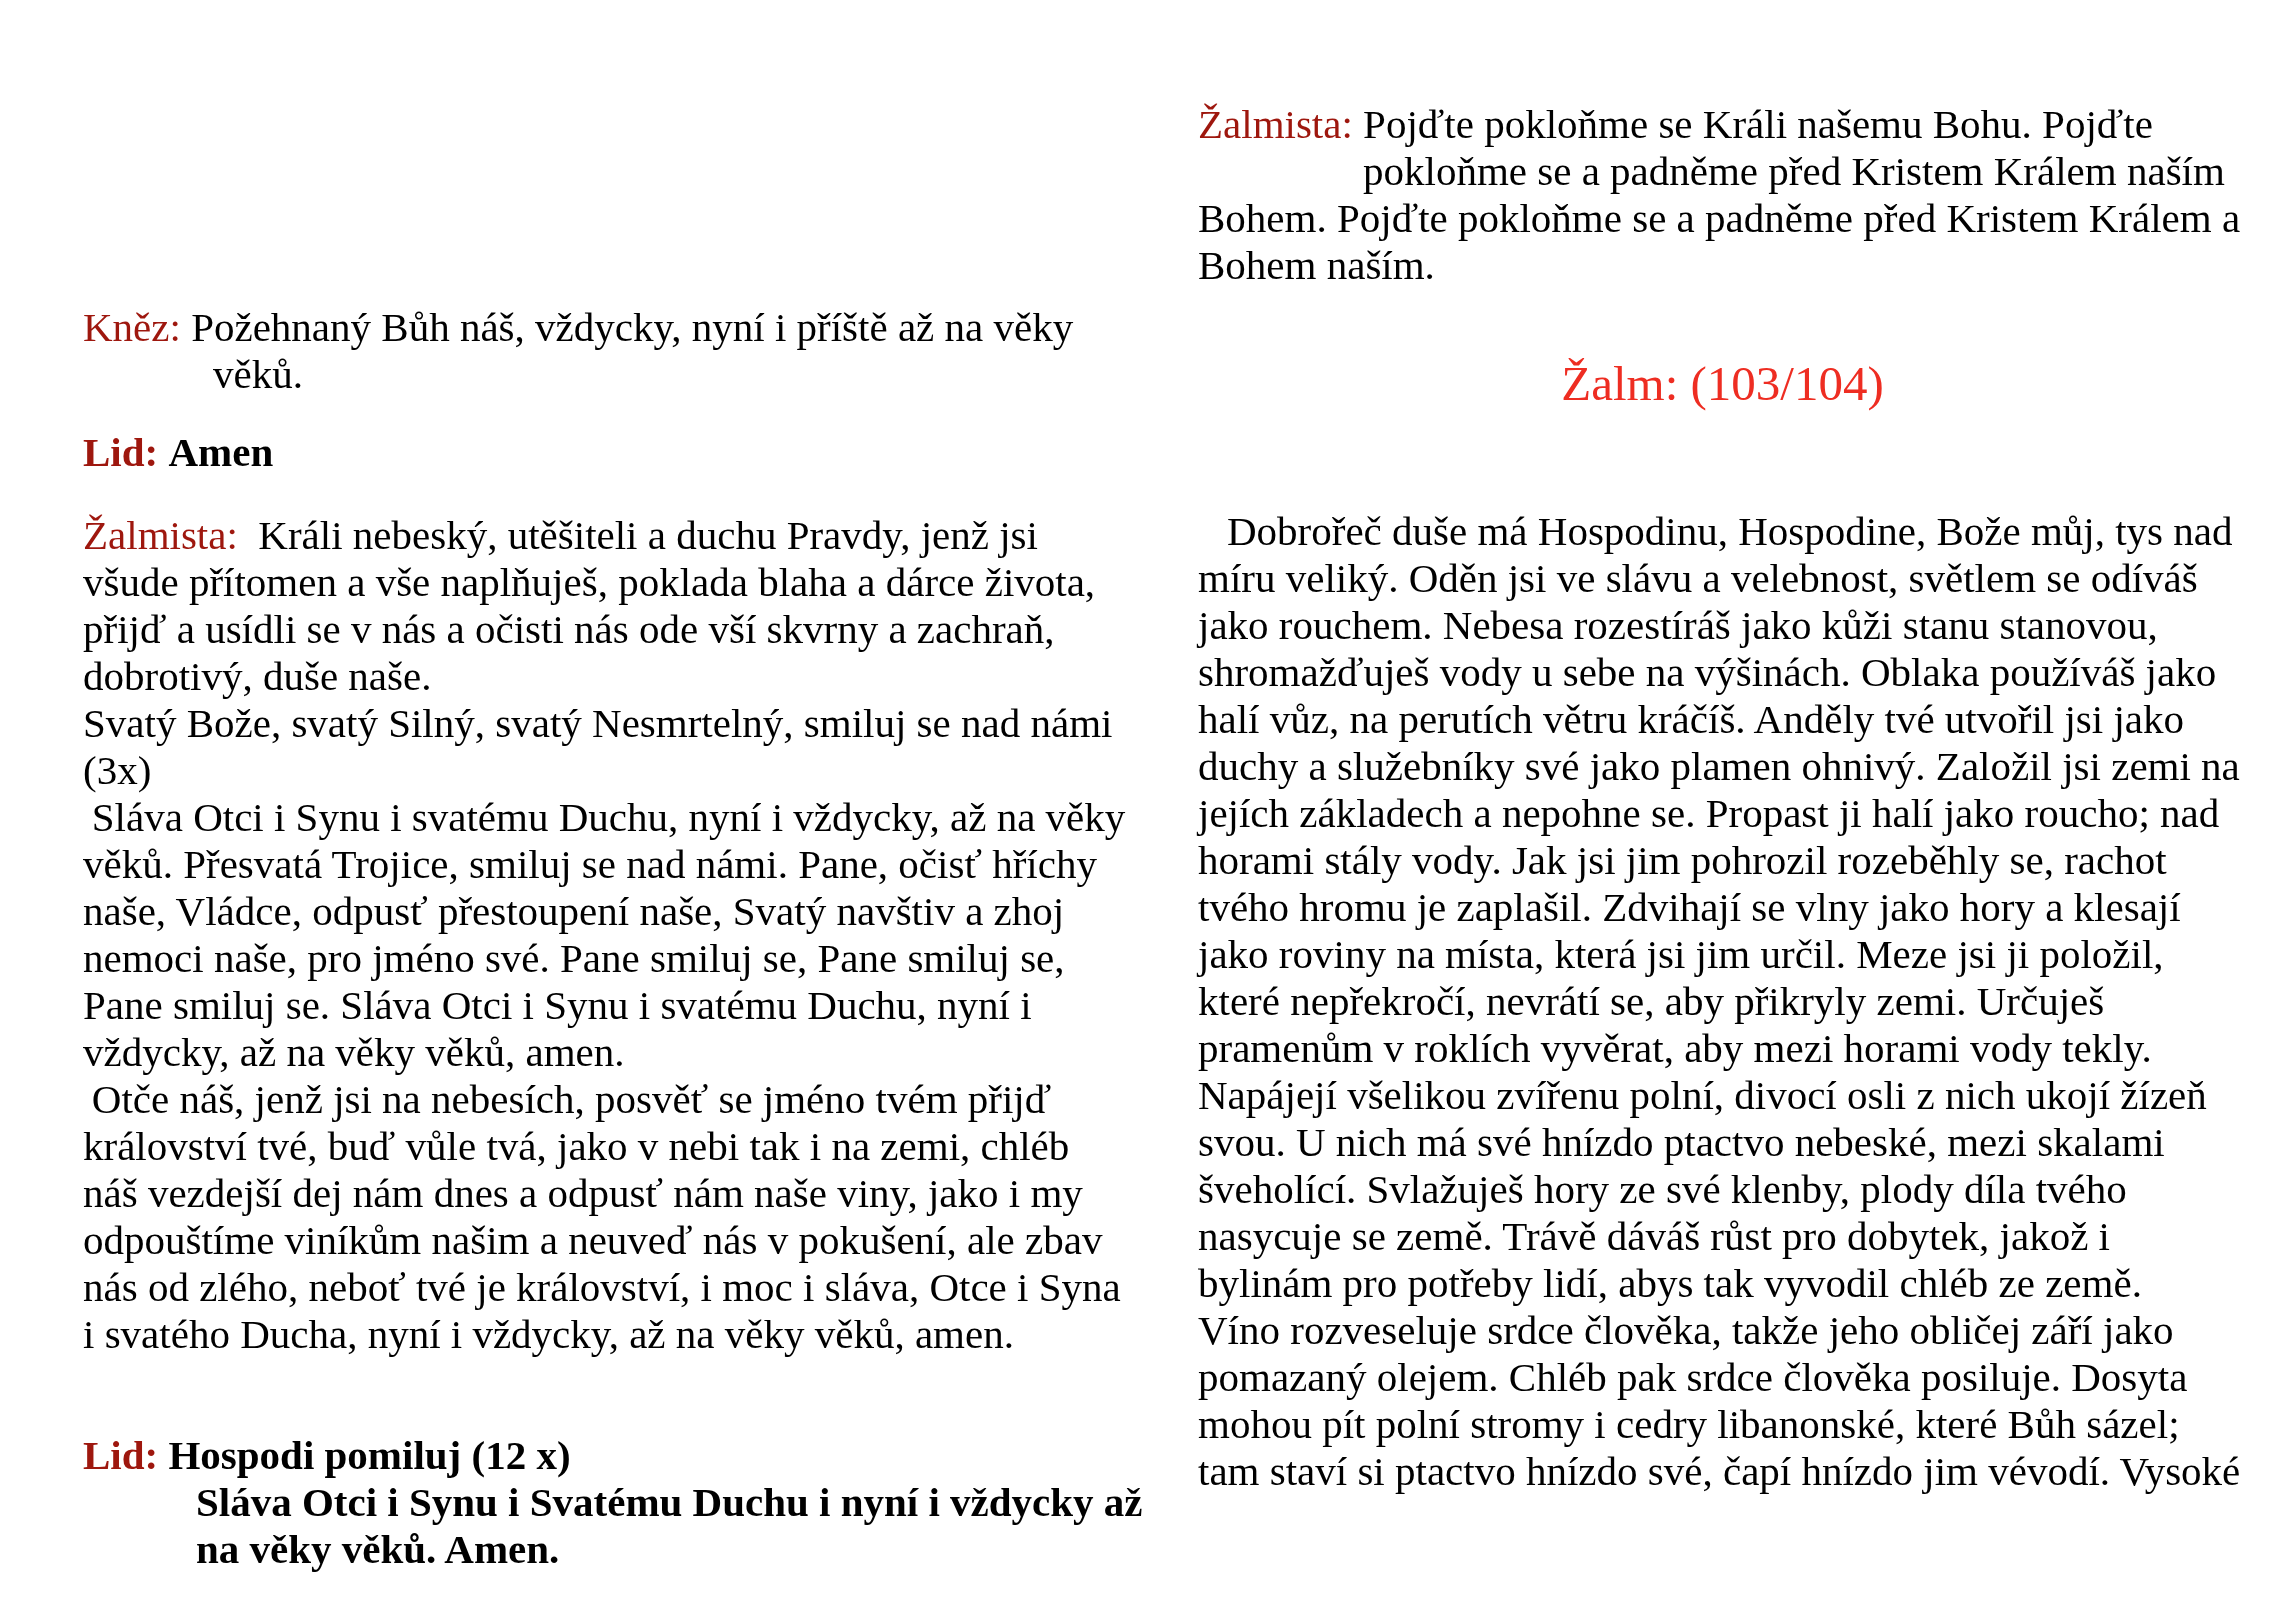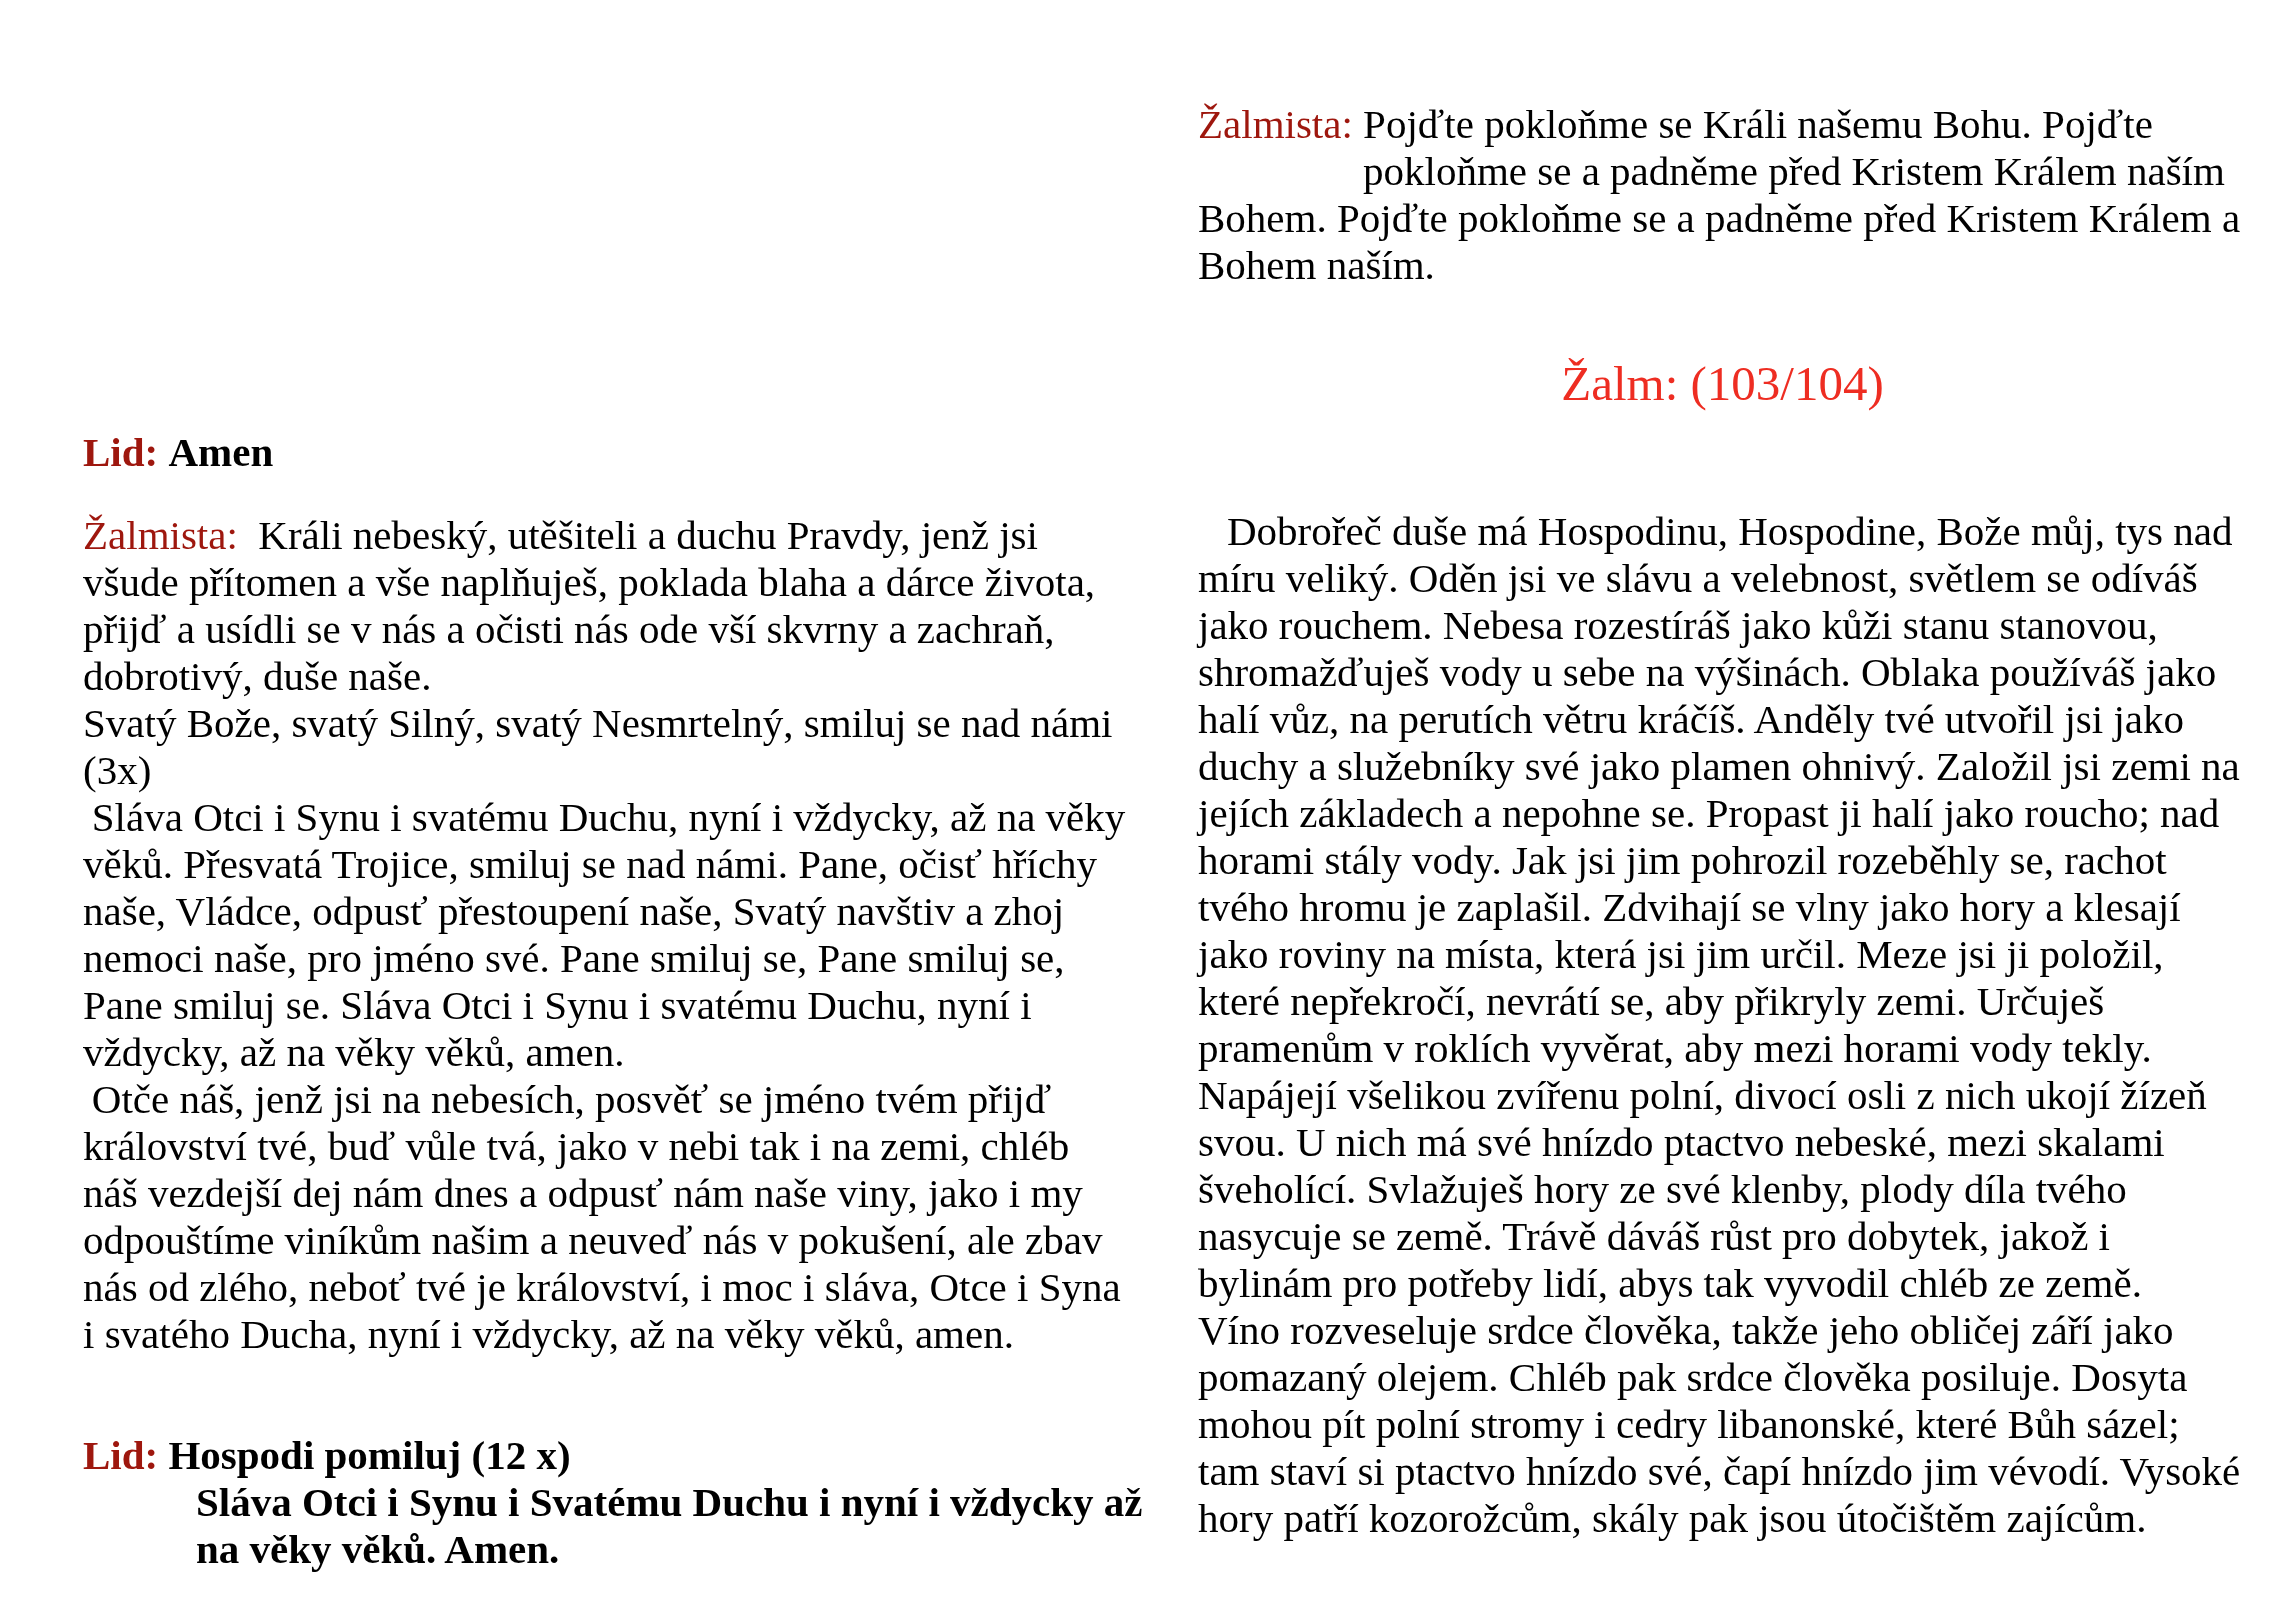--- a/index.html
+++ b/index.html
@@ -48,20 +48,24 @@
   .blk-lid-amen{top:429px;}
   .blk-zalmista-left{top:512px;}
   .blk-lid-hospodi{top:1432px;}
   .blk-zalmista-right{top:101px;}
   .blk-psalm{top:508px;}
 </style>
 </head>
 <body>
 
 <div class="col col-left">
+  <div class="block blk-knez">
+      <div class="line"><span class="speaker">Kněz:</span>&nbsp;Požehnaný Bůh náš, vždycky, nyní i příště až na věky</div>
+      <div class="line" style="padding-left: 130px;">věků.</div>
+    </div>
   <div class="block blk-lid-amen">
       <div class="line bold"><span class="speaker">Lid:</span>&nbsp;Amen</div>
     </div>
   <div class="block blk-zalmista-left">
       <div class="line"><span class="speaker">Žalmista:</span>&nbsp; Králi nebeský, utěšiteli a duchu Pravdy, jenž jsi</div>
       <div class="line">všude přítomen a vše naplňuješ, poklada blaha a dárce života,</div>
       <div class="line">přijď a usídli se v nás a očisti nás ode vší skvrny a zachraň,</div>
       <div class="line">dobrotivý, duše naše.</div>
       <div class="line">Svatý Bože, svatý Silný, svatý Nesmrtelný, smiluj se nad námi</div>
       <div class="line">(3x)</div>
@@ -108,16 +112,15 @@
       <div class="line">pramenům v roklích vyvěrat, aby mezi horami vody tekly.</div>
       <div class="line">Napájejí všelikou zvířenu polní, divocí osli z nich ukojí žízeň</div>
       <div class="line">svou. U nich má své hnízdo ptactvo nebeské, mezi skalami</div>
       <div class="line">šveholící. Svlažuješ hory ze své klenby, plody díla tvého</div>
       <div class="line">nasycuje se země. Trávě dáváš růst pro dobytek, jakož i</div>
       <div class="line">bylinám pro potřeby lidí, abys tak vyvodil chléb ze země.</div>
       <div class="line">Víno rozveseluje srdce člověka, takže jeho obličej září jako</div>
       <div class="line">pomazaný olejem. Chléb pak srdce člověka posiluje. Dosyta</div>
       <div class="line">mohou pít polní stromy i cedry libanonské, které Bůh sázel;</div>
       <div class="line">tam staví si ptactvo hnízdo své, čapí hnízdo jim vévodí. Vysoké</div>
-      <div class="line">hory patří kozorožcům, skály pak jsou útočištěm zajícům.</div>
     </div>
 </div>
 
 
 </body></html>

